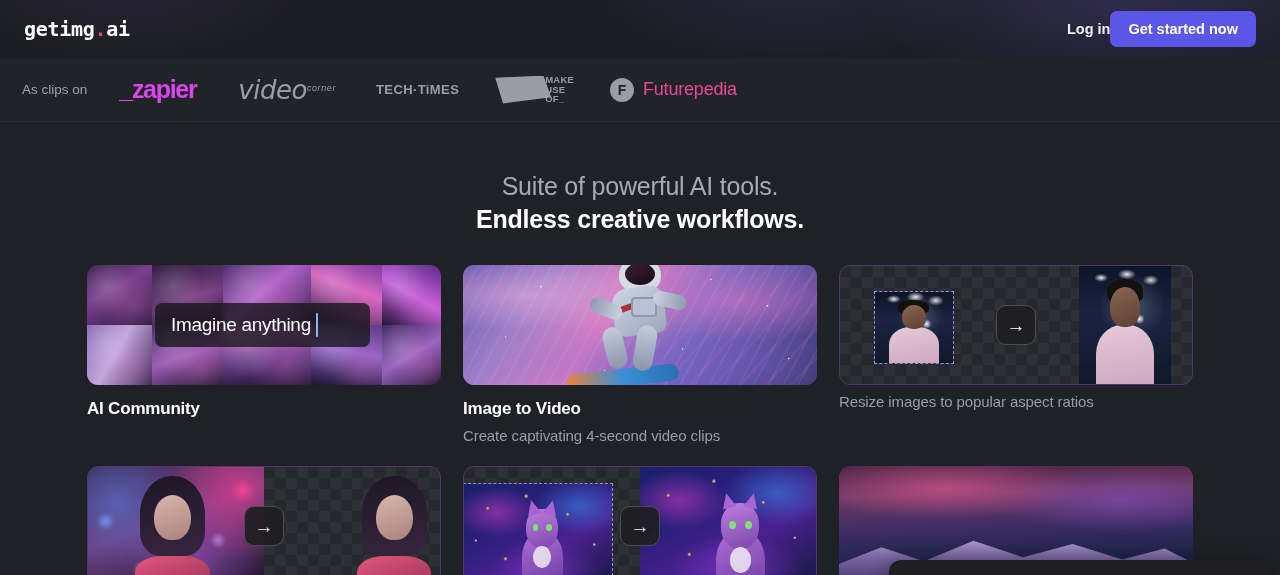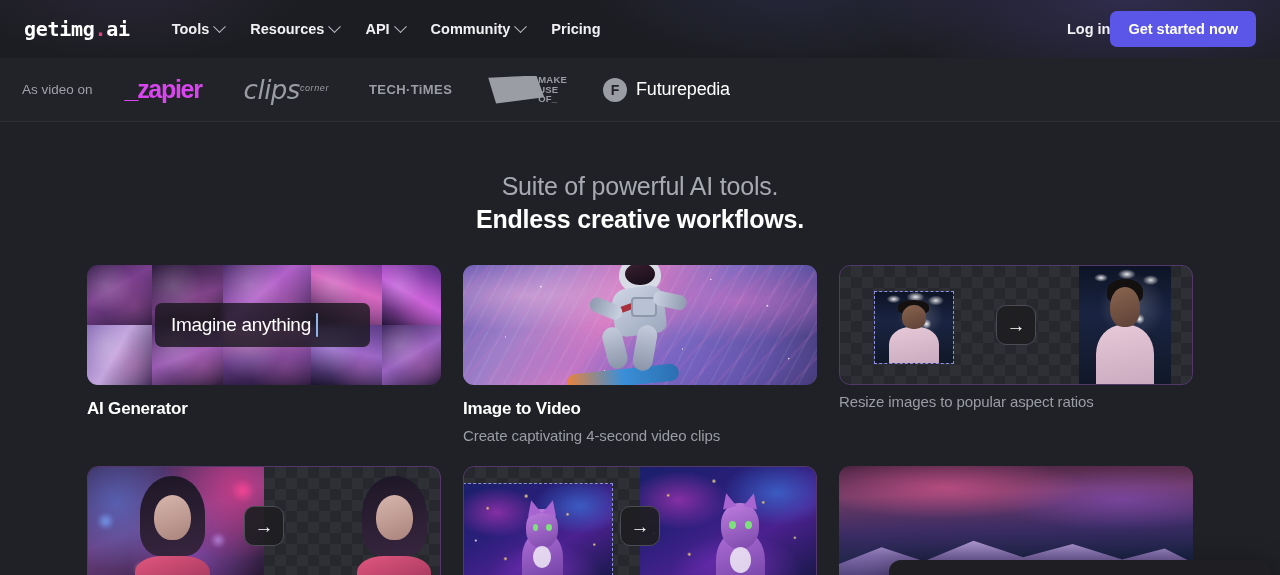--- a/index.html
+++ b/index.html
@@ -122,21 +122,21 @@
     font-size: 9.5px; font-weight: 800; line-height: 1.05;
     color: #9b9da4; margin-left: -6px; letter-spacing: 0.2px;
   }
   .b-future { display: flex; align-items: center; gap: 9px; }
   .b-future .circ {
     width: 24px; height: 24px; border-radius: 50%;
     background: #9b9da4; color: #212328;
     font-size: 14px; font-weight: 800;
     display: flex; align-items: center; justify-content: center;
   }
-  .b-future .name { font-size: 18px; color: #ffffff; letter-spacing: -0.2px; }
+  .b-future .name { font-size: 18px; color: #ec4899; letter-spacing: -0.2px; }
 
   
   .main { position: relative; padding-top: 48px; }
 
   .headline { text-align: center; margin-bottom: 30px; }
   .headline .l1 {
     font-size: 25px; font-weight: 400; color: #a8aab1; letter-spacing: -0.2px;
     line-height: 1.3;
   }
   .headline .l2 {
@@ -413,56 +413,35 @@
     box-shadow: 0 6px 28px rgba(0,0,0,0.45);
   }
 </style>
 </head>
 <body>
 
 <div class="header">
 
   <div class="logo"><span>getimg</span><span class="dot">.</span><span>ai</span></div>
 
-  <nav class="nav">
-    <div class="nav-item">
-      <span>Tools</span>
-      <i class="chev"></i>
-    </div>
-    <div class="nav-item">
-      <span>Resources</span>
-      <i class="chev"></i>
-    </div>
-    <div class="nav-item">
-      <span>API</span>
-      <i class="chev"></i>
-    </div>
-    <div class="nav-item">
-      <span>Community</span>
-      <i class="chev"></i>
-    </div>
-    <div class="nav-item">
-      <span>Pricing</span>
-    </div>
-  </nav>
 
   <div class="header-right">
     <div class="login-link">Log in</div>
     <button class="cta-btn">Get started now</button>
   </div>
 </div>
 
 <div class="seen-bar">
-  <div class="seen-label">As video on</div>
+  <div class="seen-label">As clips on</div>
   <div class="brands">
 
     <div class="brand b-zapier">_zapier</div>
 
     <div class="brand b-acer">
-      <span class="big">clips</span>
+      <span class="big">video</span>
       <span class="small">corner</span>
     </div>
 
     <div class="brand b-tech">
       <div>TECH·</div>
       <div>TiMES</div>
     </div>
 
     <div class="brand b-make">
       <div class="blob"></div>
@@ -502,21 +481,21 @@
           <div class="mtile t7"></div>
           <div class="mtile t8"></div>
           <div class="mtile t9"></div>
           <div class="mtile t10"></div>
         </div>
         <div class="prompt-box">
           <span class="prompt-text">Imagine anything</span>
           <span class="caret"></span>
         </div>
       </div>
-      <div class="card-title">AI Generator</div>
+      <div class="card-title">AI Community</div>
     </div>
 
     <div class="card">
       <div class="thumb">
         <div class="astro-bg"></div>
         <div class="swirl"></div>
         <div class="stars"></div>
         <div class="board"></div>
         <div class="astro">
           <div class="helm"></div>

